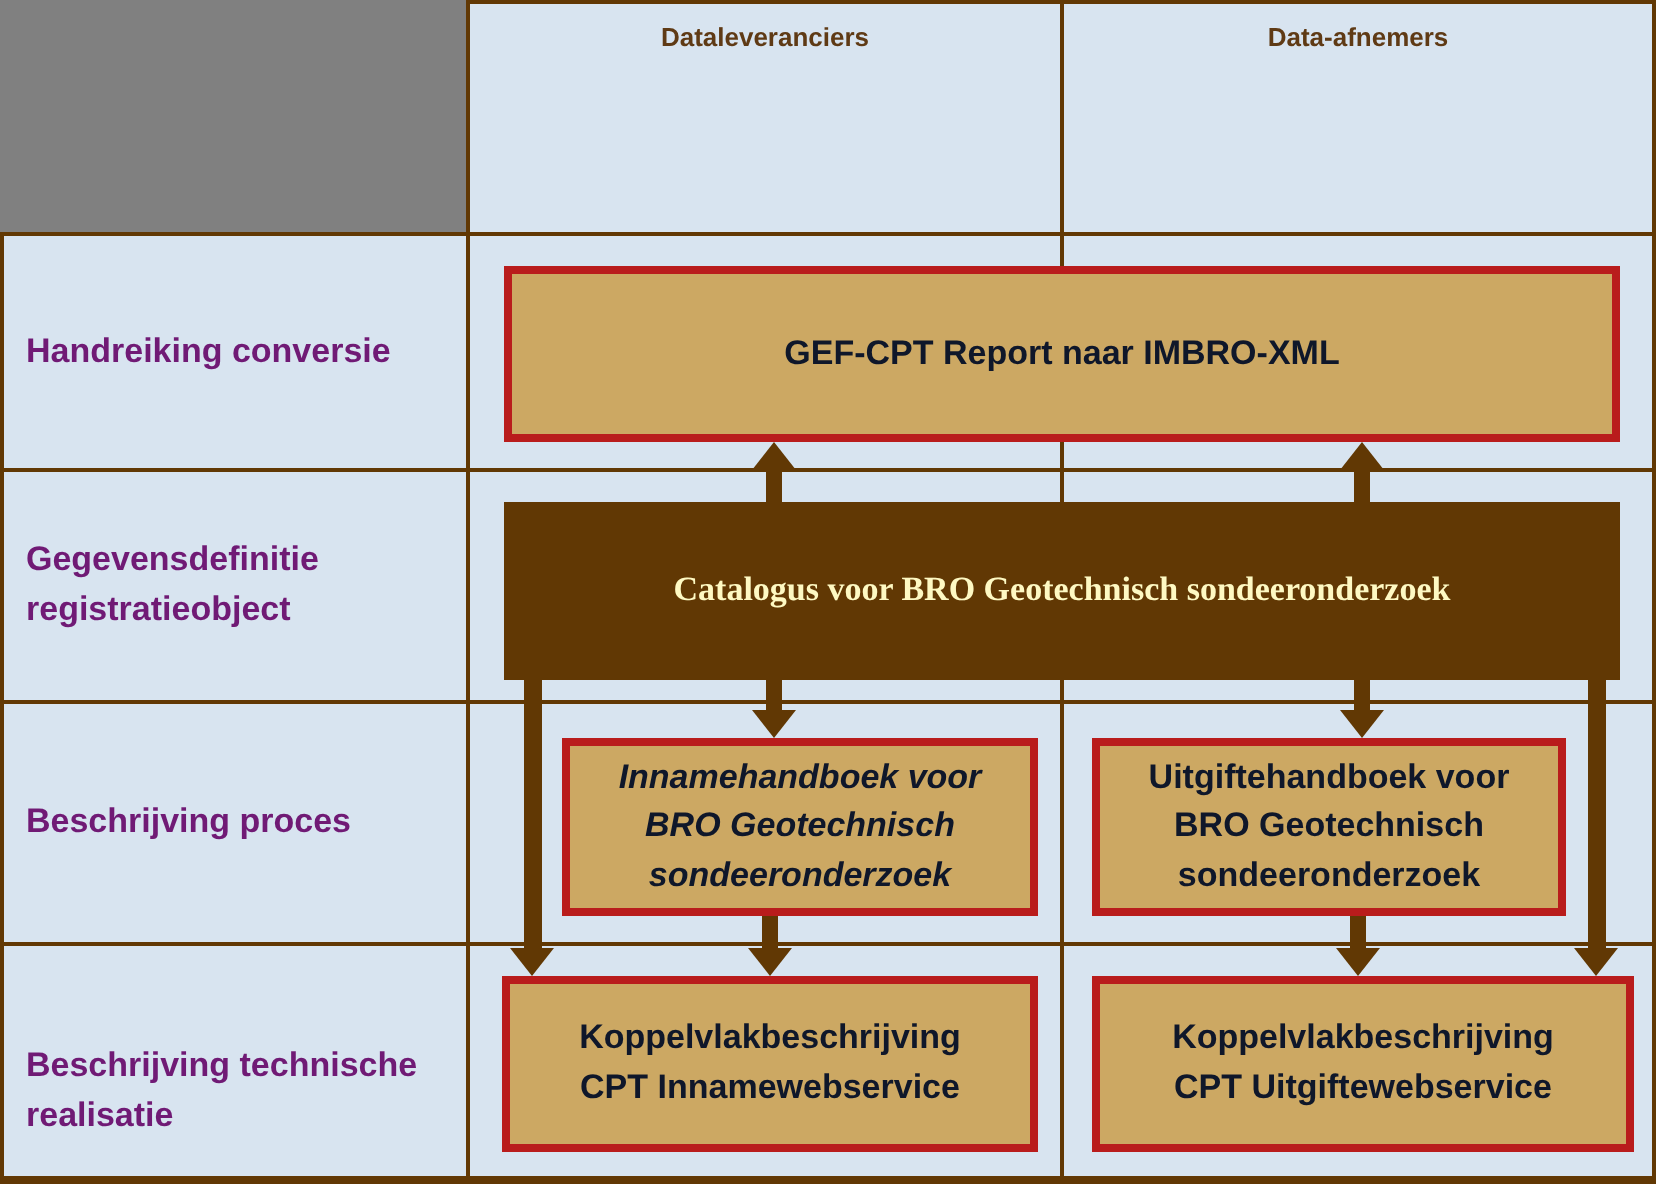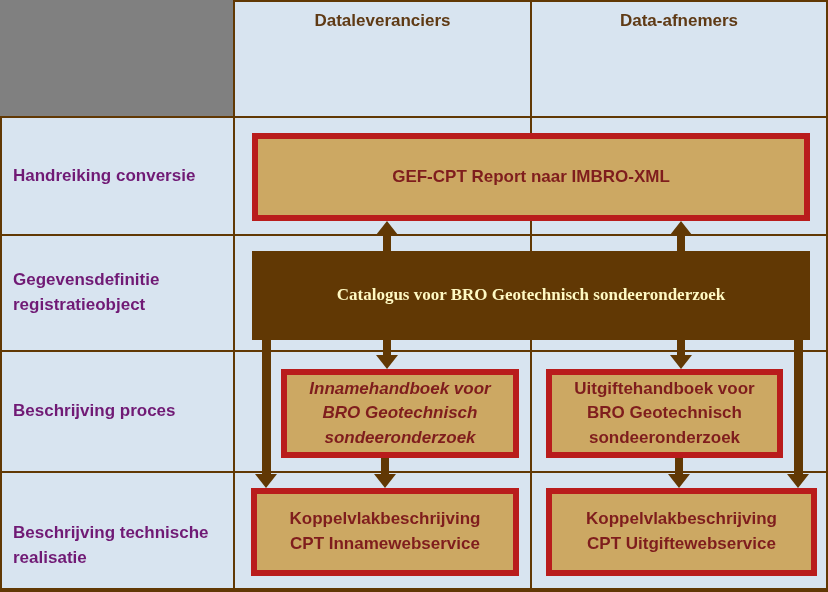--- a/index.html
+++ b/index.html
@@ -20,37 +20,37 @@
   .corner-cell {
     position:absolute; left:0; top:0; width:235px; height:118px;
     background:#808080; box-sizing:border-box;
     border-right:2px solid #613804; border-bottom:2px solid #613804;
     z-index:2;
   }
   .col-header {
     position:absolute; top:0; height:117px; z-index:2;
     display:flex; justify-content:center; align-items:flex-start;
     padding-top:11px; box-sizing:border-box;
-    color:#5F3A15; font-weight:bold; font-size:17px;
+    color:#5F3A15; font-weight:bold; font-size:13px;
   }
   .row-label {
     position:absolute; left:0; width:233px; z-index:2;
     display:flex; align-items:center; box-sizing:border-box;
     padding-left:13px; padding-right:8px;
     color:#701a75; font-weight:bold; font-size:17px;
     line-height:1.45; white-space:pre-line;
   }
   .doc-box {
     position:absolute; z-index:3; box-sizing:border-box;
     display:flex; align-items:center; justify-content:center;
     text-align:center; font-weight:bold; font-size:17px;
     line-height:1.45; white-space:pre-line;
   }
   .doc-box.tan {
-    background:#CCA863; border:6px solid #b91c1c; color:#7f1d1d;
+    background:#CCA863; border:4px solid #b91c1c; color:#0f172a;
   }
   .doc-box.dark {
     background:#613804; color:#fef9c3;font-family:Liberation Serif, serif;
   }
   .arrow { position:absolute; z-index:4; width:22px; }
   .arrow .shaft { position:absolute; background:#613804; }
   .arrow .head-up {
     position:absolute; left:0; top:0; width:0; height:0;
     border-left:11px solid transparent; border-right:11px solid transparent;
     border-bottom:14px solid #613804;

